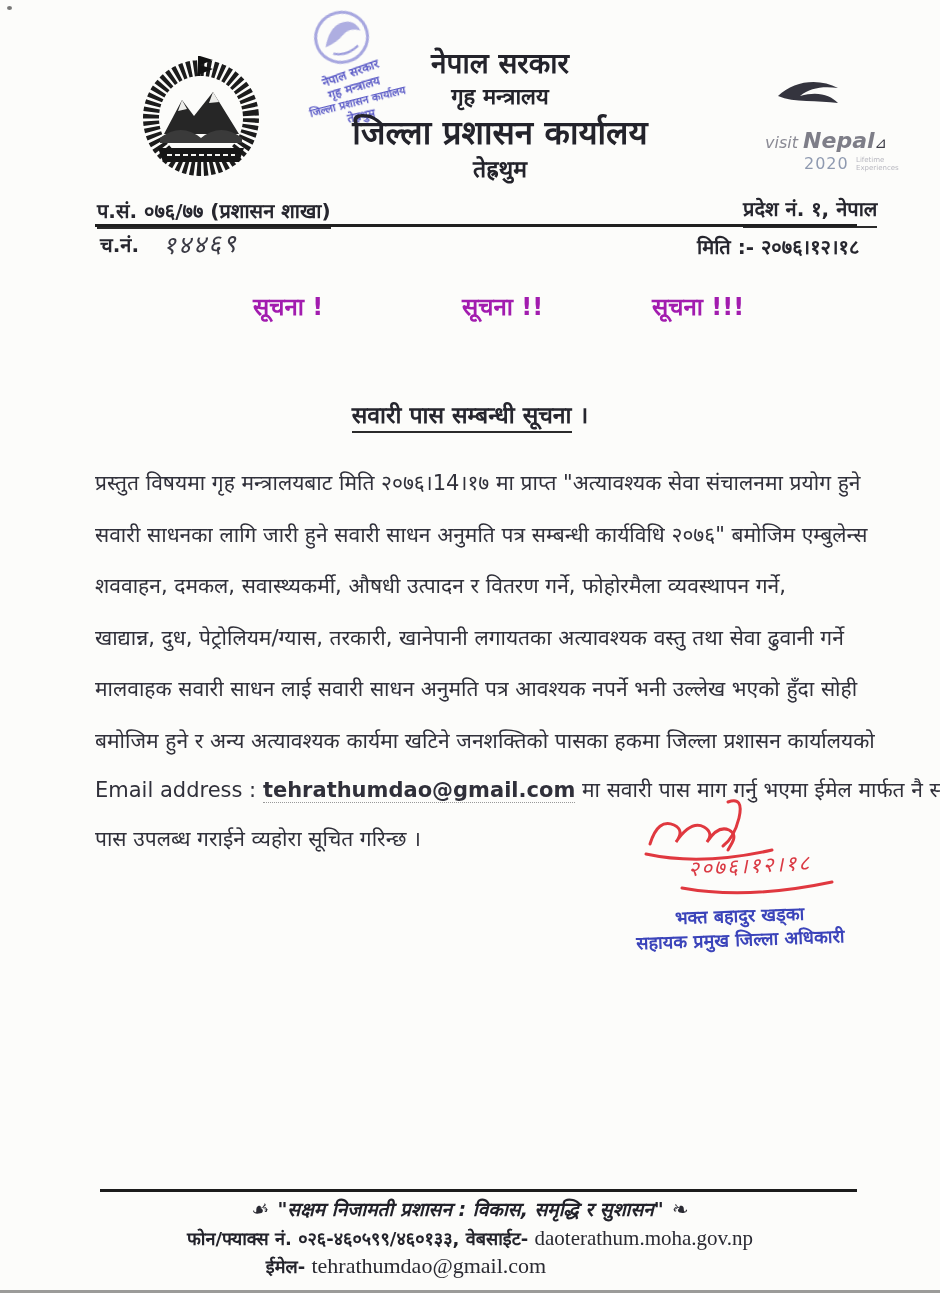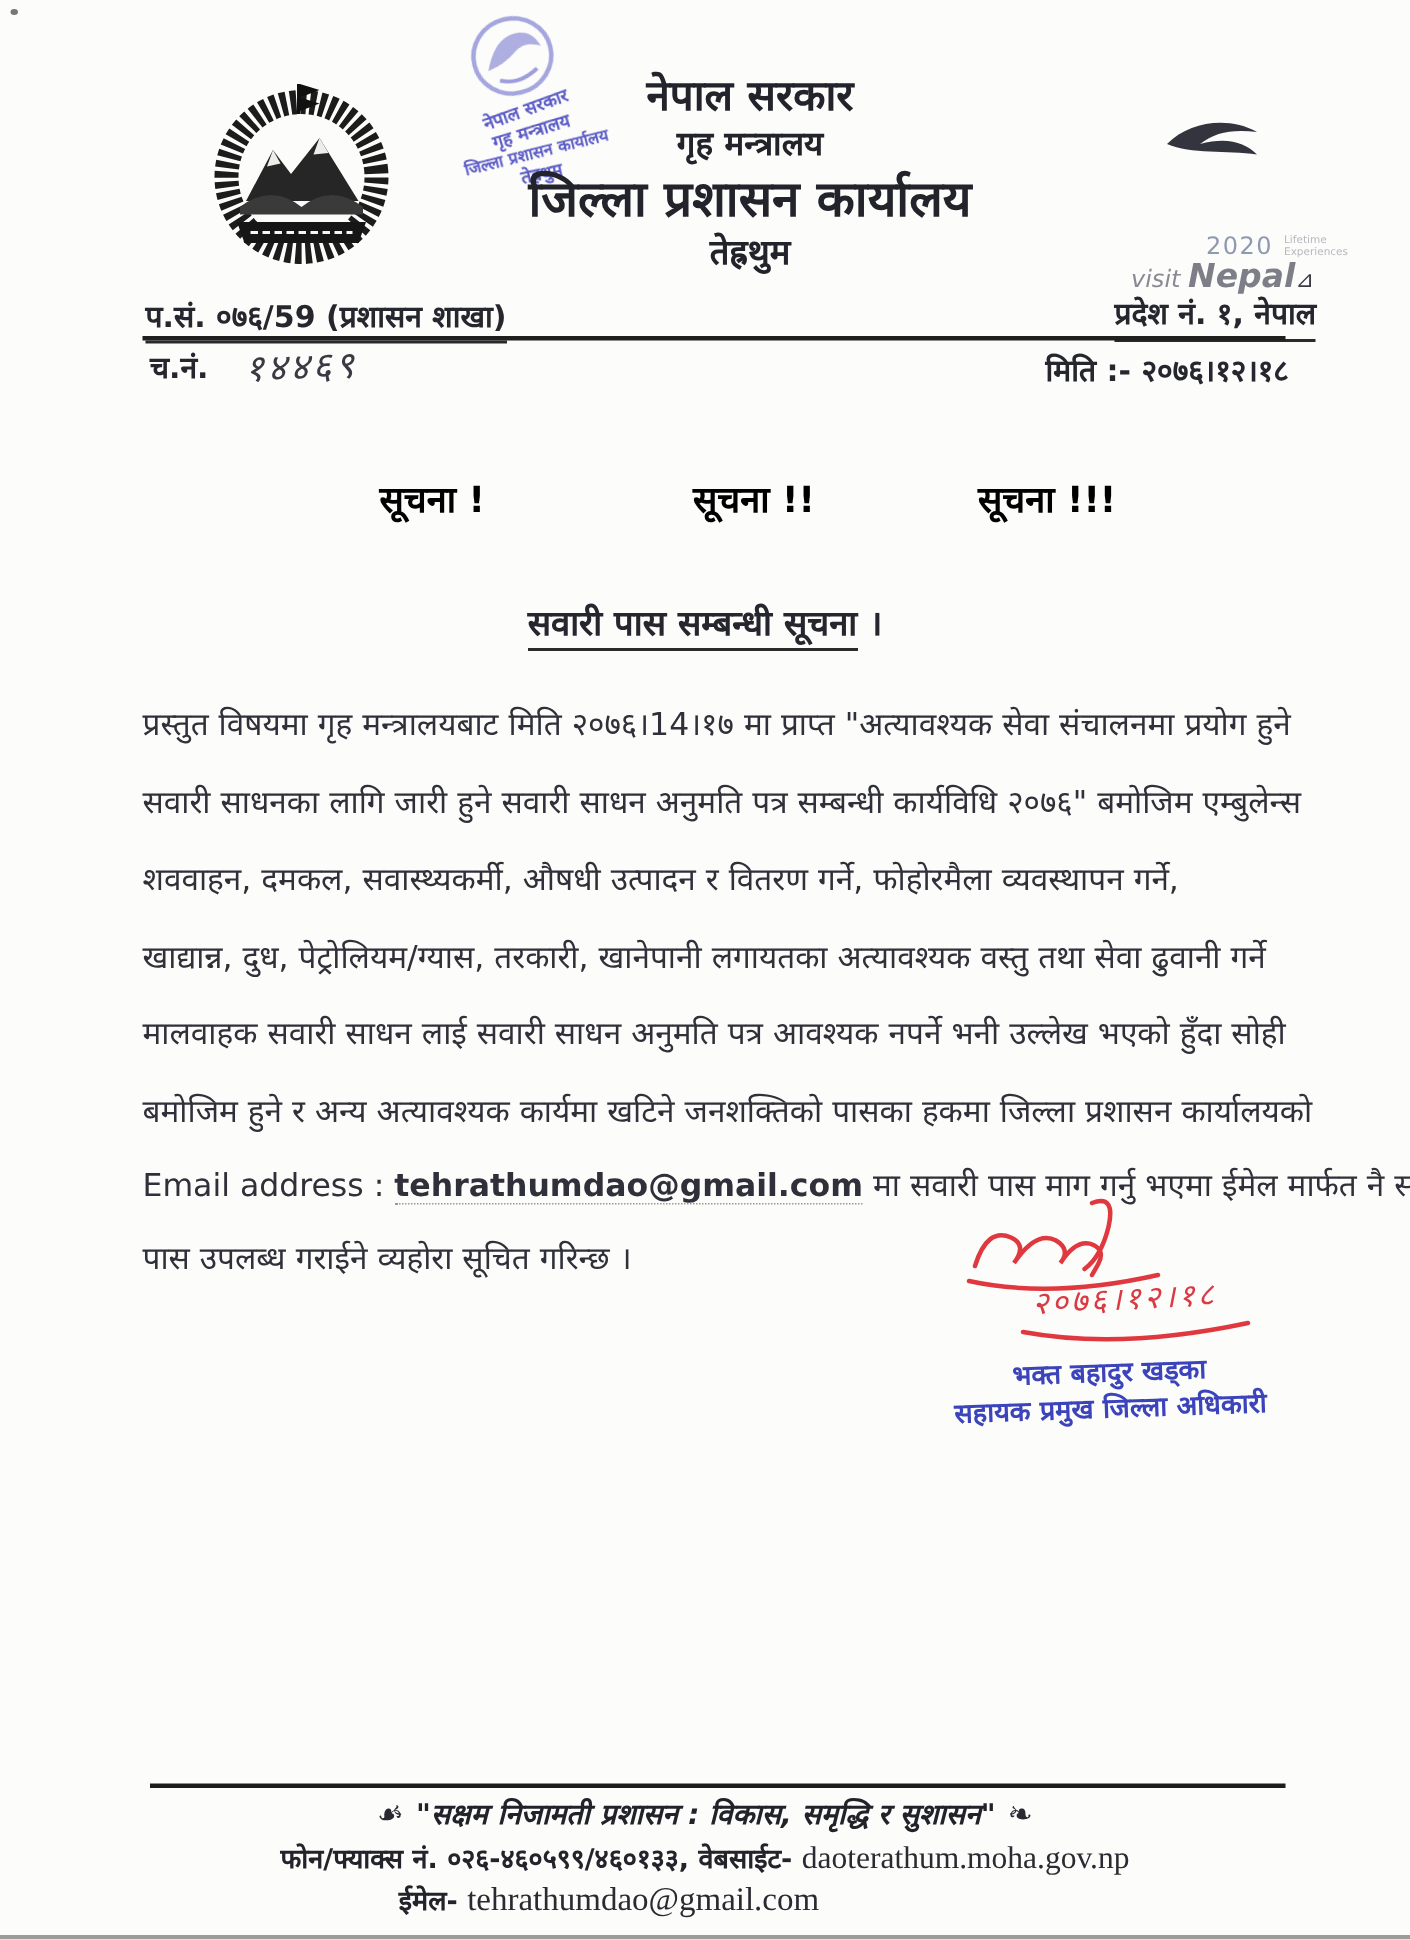--- a/index.html
+++ b/index.html
@@ -25,39 +25,39 @@
   .s2{font-size:12px;transform:rotate(-3deg);}
   .s3{font-size:11px;}
   .s4{font-size:12px;transform:rotate(2deg);}
   .header-text{left:300px;top:46px;width:400px;text-align:center;color:#23232b;}
   .h-gov{font-size:28px;font-weight:bold;line-height:36px;}
   .h-min{font-size:22px;font-weight:bold;line-height:30px;}
   .h-off{font-size:33px;font-weight:bold;line-height:42px;}
   .h-dist{font-size:23px;font-weight:bold;line-height:30px;}
   .visit{left:748px;top:76px;width:140px;height:110px;color:#85858f;}
   .visit .bird{position:absolute;left:24px;top:0;width:72px;height:36px;}
-  .visit .line1{position:absolute;left:6px;top:52px;width:140px;font-style:italic;white-space:nowrap;margin-top:44px;}
+  .visit .line1{position:absolute;left:17px;top:52px;width:140px;font-style:italic;white-space:nowrap;}
   .visit .v{font-size:16px;color:#8a8a94;}
   .visit .n{font-size:22px;color:#7e7e88;font-weight:bold;}
   .visit .flag{color:#3c3c46;font-size:15px;}
   .visit .line2{position:absolute;left:56px;top:78px;font-size:16px;color:#8f9ab0;letter-spacing:1px;}
   .visit .tag{position:absolute;left:108px;top:80px;font-size:7px;color:#b8b8c0;line-height:8px;width:60px;}
 
   
   .ref{font-size:20px;font-weight:bold;color:#26262e;white-space:nowrap;}
   .refL1{left:97px;top:197px;border-bottom:2px solid #2a2a2a;padding-bottom:3px;}
   .refR1{left:695px;top:195px;border-bottom:2px solid #2a2a2a;padding-bottom:4px;margin-left:48px;}
   .hr-main{left:95px;top:224px;width:762px;height:3px;background:#1f1f1f;}
   .refL2{left:100px;top:231px;}
   .chalani-no{left:163px;top:226px;font-size:25px;font-style:italic;font-weight:normal;
     color:#3a3a44;transform:rotate(-2deg);letter-spacing:2px;}
   .refR2{left:697px;top:233px;}
 
   
-  .notice{top:315px;font-size:24px;font-weight:bold;color:#000000;white-space:nowrap;}
+  .notice{top:289px;font-size:24px;font-weight:bold;color:#a21caf;white-space:nowrap;}
   .n1{left:253px;} .n2{left:462px;} .n3{left:652px;}
 
   
   .subject-wrap{left:0;top:398px;width:940px;text-align:center;font-size:23px;font-weight:bold;color:#26262e;}
   .subject-underline{border-bottom:2.5px solid #2b2b2b;padding-bottom:3px;}
 
   
   .bline{left:95px;width:800px;font-size:21px;color:#30303a;white-space:nowrap;}
   .b1{top:468px;} .b2{top:520px;} .b3{top:571px;} .b4{top:623px;}
   .b5{top:674px;} .b6{top:726px;} .b7{top:775px;} .b8{top:824px;}
@@ -137,21 +137,21 @@
       </svg>
     </div>
     <div class="line1">
       <span class="v">visit</span>
       <span class="n">Nepal</span><span class="flag">⊿</span>
     </div>
     <div class="line2">2020</div>
     <div class="tag">Lifetime Experiences</div>
   </div>
 
-  <div class="abs ref refL1">प.सं. ०७६/59 (प्रशासन शाखा)</div>
+  <div class="abs ref refL1">प.सं. ०७६/७७ (प्रशासन शाखा)</div>
   <div class="abs ref refR1">प्रदेश नं. १, नेपाल</div>
   <div class="abs hr-main"></div>
   <div class="abs ref refL2">च.नं.</div>
   <div class="abs ref chalani-no">१४४६९</div>
   <div class="abs ref refR2">
     <span>मिति :-</span>
     <span>२०७६।१२।१८</span>
   </div>
 
   <div class="abs notice n1">सूचना !</div>

